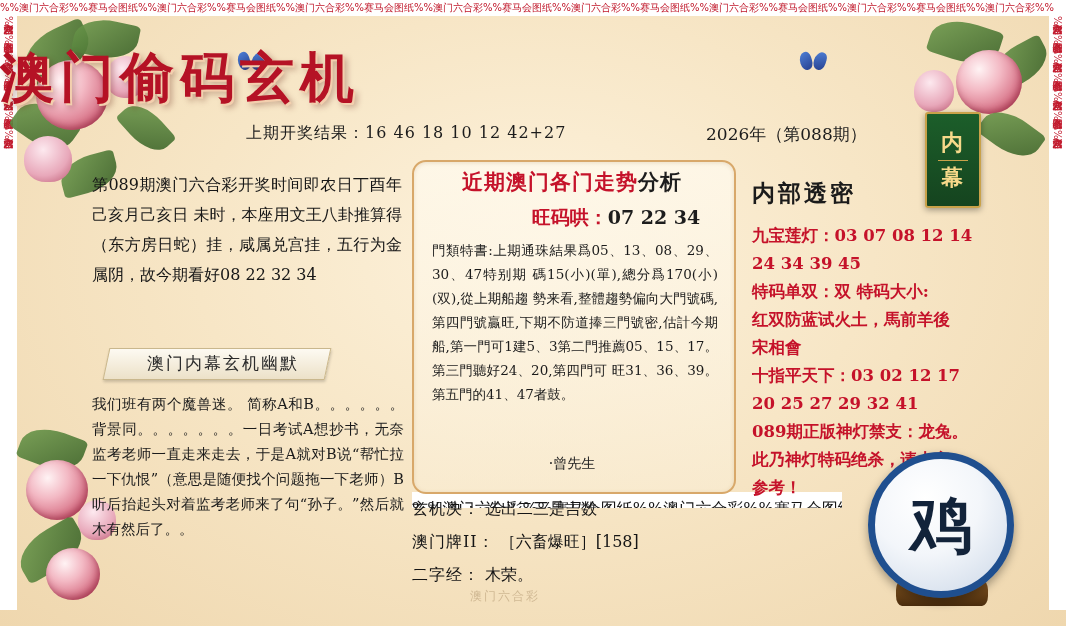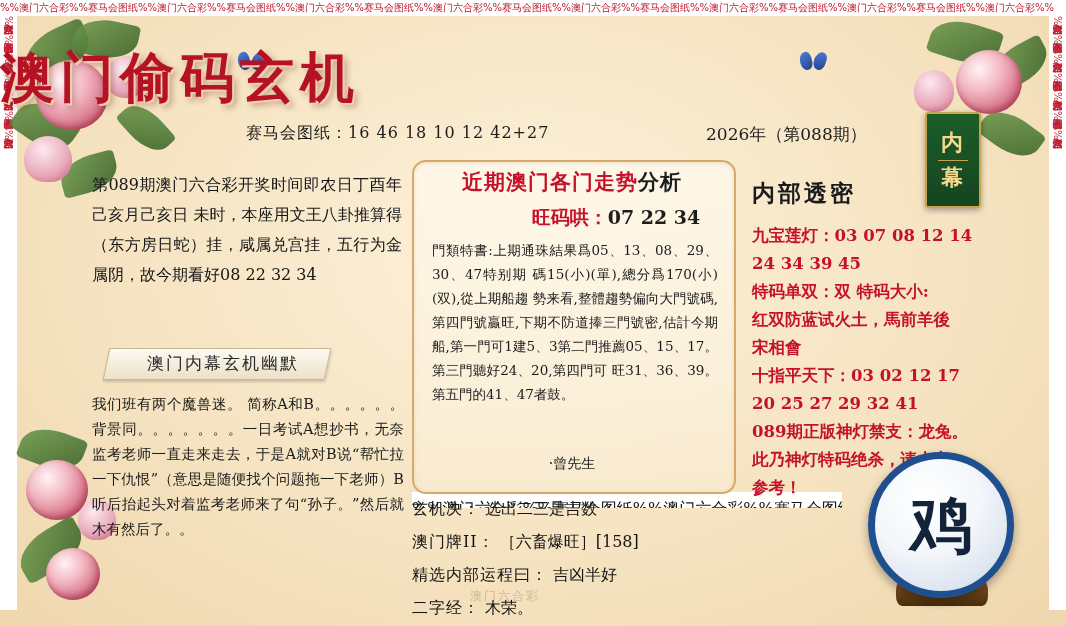--- a/index.html
+++ b/index.html
@@ -229,21 +229,21 @@
     <div class="rose" style="left:66px;top:34px;width:66px;height:64px;"></div>
     <div class="bud" style="left:24px;top:54px;width:40px;height:42px;"></div>
     <div class="leaf" style="left:90px;top:100px;width:62px;height:36px;transform:rotate(36deg);"></div>
   </div>
 
   <div class="butterfly" style="left:238px;top:52px;"></div>
   <div class="butterfly" style="left:800px;top:52px;"></div>
   <div class="title">澳门偷码玄机</div>
 
   <div class="lastresult">
-    <span>赛马会图纸：</span><span>16  46  18  10  12  42+27</span>
+    <span>上期开奖结果：</span><span>16  46  18  10  12  42+27</span>
   </div>
   <div class="issue">2026年（第088期）</div>
 
   <div class="stamp">
     <div>内</div>
     <div class="sep"></div>
     <div>幕</div>
   </div>
 
   <div class="leftcol">第089期澳门六合彩开奖时间即农日丁酉年 己亥月己亥日 未时，本座用文王八卦推算得（东方房日蛇）挂，咸属兑宫挂，五行为金属阴，故今期看好08  22  32  34</div>
@@ -278,24 +278,20 @@
   <div class="bottom">
     <div>
       <span class="lbl">玄机决：</span>
       <span>选出二三是吉数</span>
     </div>
     <div>
       <span class="lbl">澳门牌II：</span>
       <span>［六畜爆旺］[158]</span>
     </div>
     <div>
-      <span class="lbl">精选内部运程曰：</span>
-      <span>吉凶半好</span>
-    </div>
-    <div>
       <span class="lbl">二字经：</span>
       <span>木荣。</span>
     </div>
   </div>
 
   <div class="plate">
     <div class="stand"></div>
     <div class="disc"></div>
     <div class="glyph">鸡</div>
   </div>

